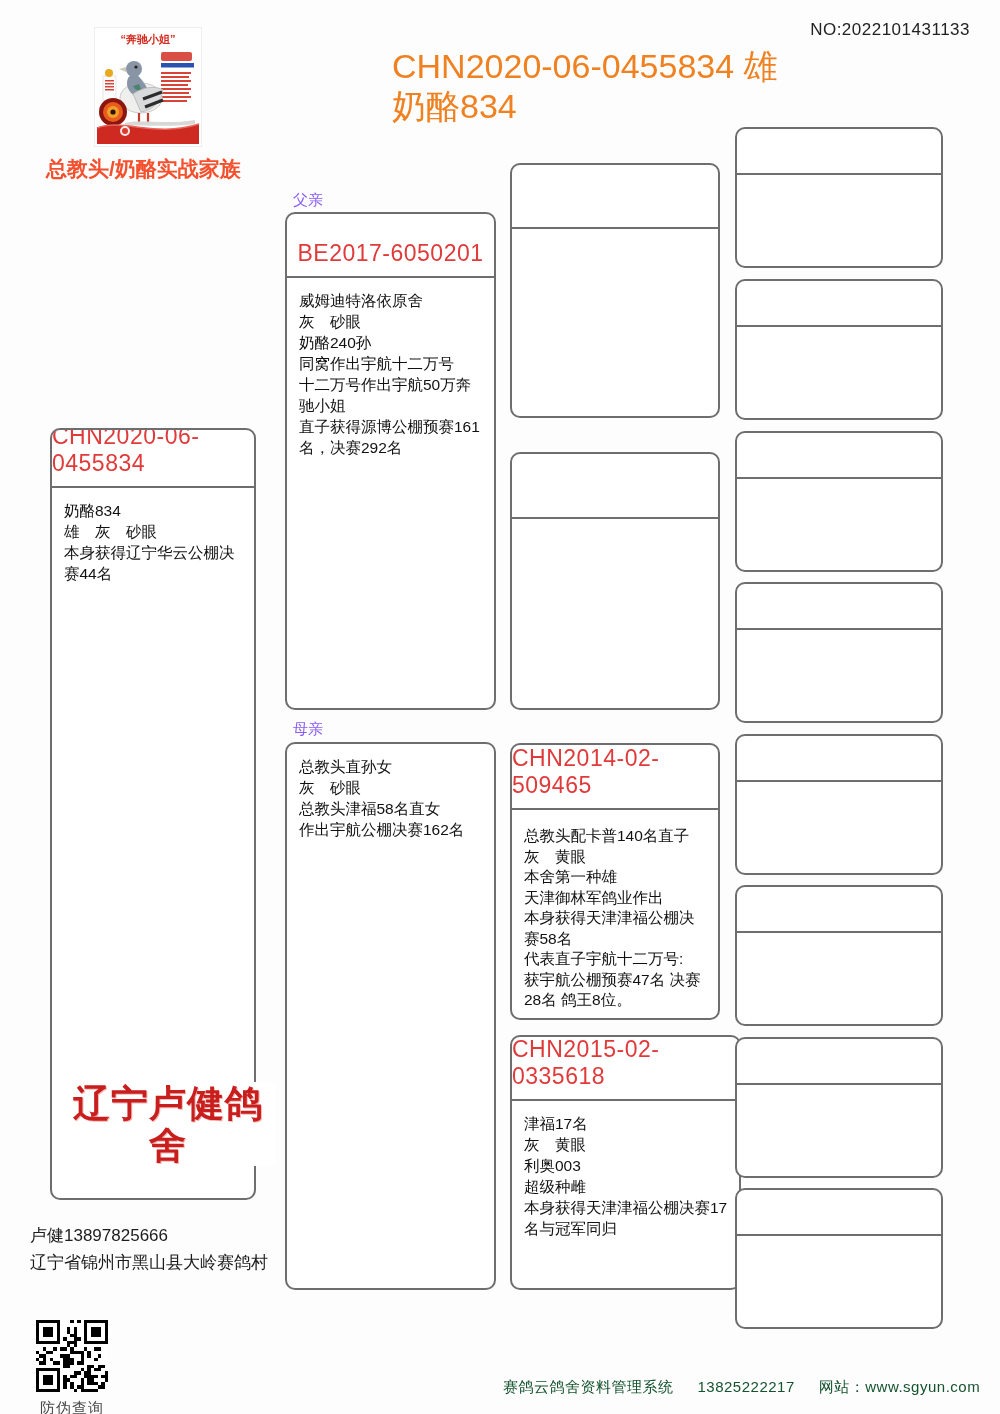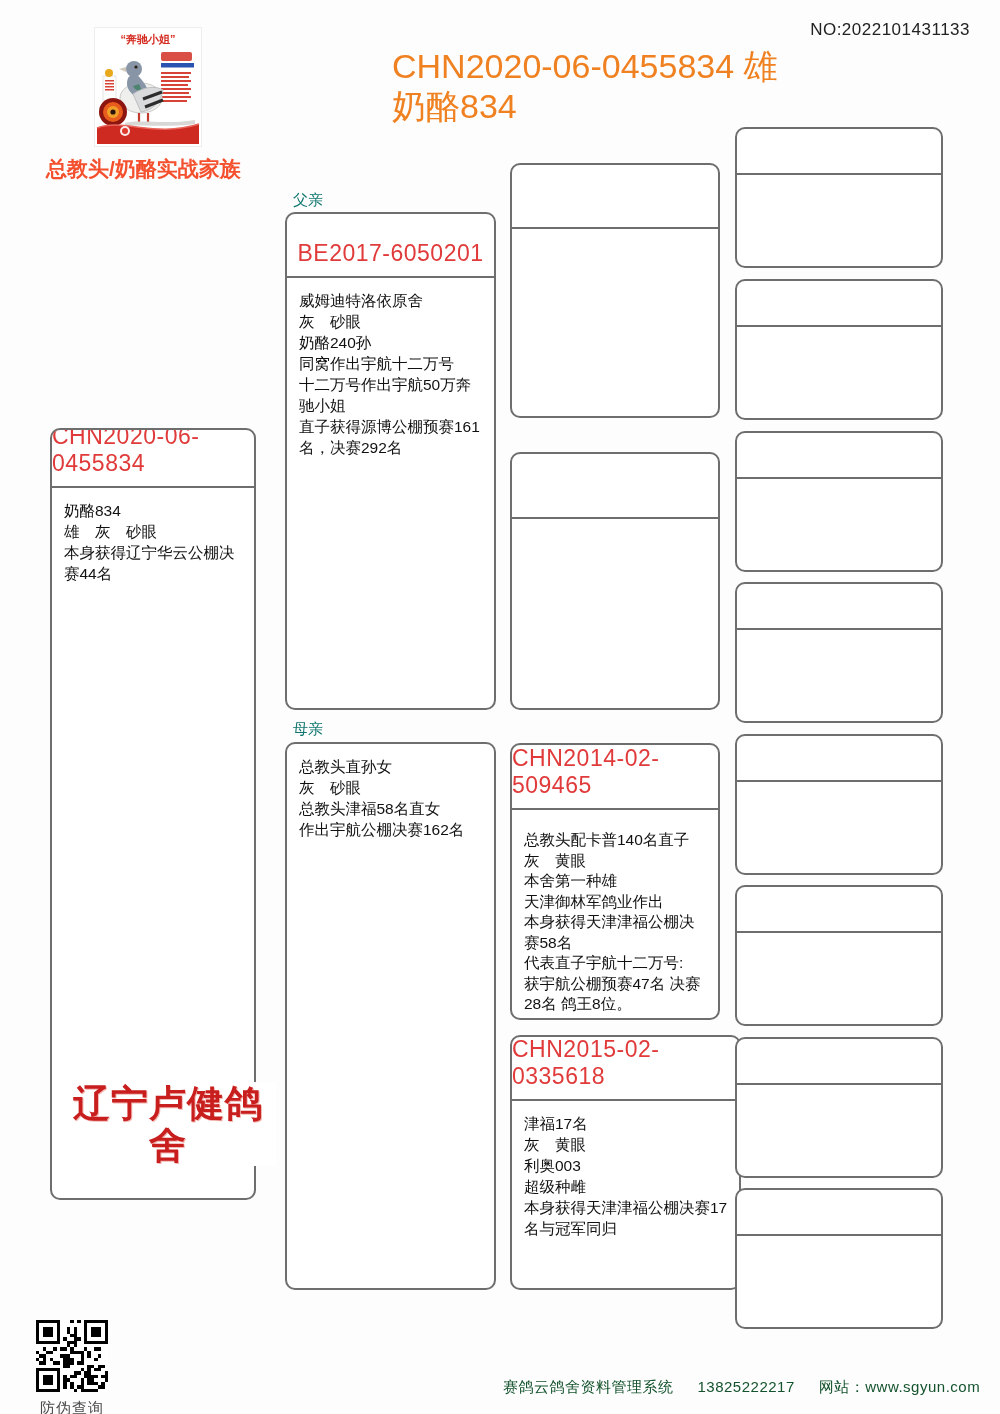--- a/index.html
+++ b/index.html
@@ -28,21 +28,21 @@
     border-bottom:2px solid #6e6e6e;
     display:flex;align-items:flex-end;justify-content:center;
     color:#e03a3a;font-size:23px;padding-bottom:9px;
     box-sizing:border-box;letter-spacing:.5px;
   }
   .pbox-body{
     padding:12px 10px 6px 12px;
     font-size:15.5px;line-height:21px;
     white-space:pre-line;color:#111;
   }
-  .parent-label{position:absolute;font-size:15px;color:#0f766e;}
+  .parent-label{position:absolute;font-size:15px;color:#8b5cf6;}
   
   .loft-logo{position:absolute;left:60px;top:1082px;width:216px;background:#fff;}
   .loft-logo-text{
     font-family:"DejaVu Serif","Liberation Serif",serif;
     font-weight:bold;font-size:37px;line-height:42px;color:#c81e1e;
     text-align:center;letter-spacing:1px;
     text-shadow:1px 1px 0 #f3b9b4;
   }
   .loft-logo-url{
     background:linear-gradient(#d79a16,#c8860f);
@@ -150,21 +150,21 @@
   <div class="pbox" style="left:510px;top:163px;width:210px;height:255px;">
     <div class="pbox-title" style="height:64px;"></div>
     <div class="pbox-body"></div>
   </div>
   <div class="pbox" style="left:510px;top:452px;width:210px;height:258px;">
     <div class="pbox-title" style="height:65px;"></div>
     <div class="pbox-body"></div>
   </div>
   <div class="pbox" style="left:510px;top:743px;width:210px;height:277px;">
     <div class="pbox-title" style="height:65px;">CHN2014-02-509465</div>
-    <div class="pbox-body" style="line-height:20.5px;padding-top:20px;">总教头配卡普140名直子
+    <div class="pbox-body" style="line-height:20.5px;padding-top:10px;margin-top:6px;">总教头配卡普140名直子
 灰　黄眼
 本舍第一种雄
 天津御林军鸽业作出
 本身获得天津津福公棚决赛58名
 代表直子宇航十二万号:
 获宇航公棚预赛47名 决赛28名 鸽王8位。</div>
   </div>
   <div class="pbox" style="left:510px;top:1035px;width:231px;height:255px;">
     <div class="pbox-title" style="height:64px;">CHN2015-02-0335618</div>
     <div class="pbox-body">津福17名
@@ -204,20 +204,24 @@
         <div class="pbox-body"></div>
       </div>
       <div class="pbox" style="left: 735px; top: 1188px; width: 208px; height: 141px;">
         <div class="pbox-title" style="height: 46px;"></div>
         <div class="pbox-body"></div>
       </div>
     </div>
 
   <div class="loft-logo">
     <div class="loft-logo-text">辽宁卢健鸽舍</div>
+  </div>
+  <div class="contact">
+    <div>卢健13897825666</div>
+    <div>辽宁省锦州市黑山县大岭赛鸽村</div>
   </div>
   <div class="qr-wrap">
     <svg id="qr-svg" width="72" height="72" viewBox="0 0 21 21" shape-rendering="crispEdges">
         <rect x="0" y="0" width="21" height="21" fill="#fff"></rect>
         <rect x="10" y="0" width="1" height="1" fill="#000"></rect>
         <rect x="12" y="0" width="1" height="1" fill="#000"></rect>
         <rect x="9" y="2" width="1" height="1" fill="#000"></rect>
         <rect x="11" y="2" width="1" height="1" fill="#000"></rect>
         <rect x="9" y="3" width="1" height="1" fill="#000"></rect>
         <rect x="11" y="3" width="1" height="1" fill="#000"></rect>

